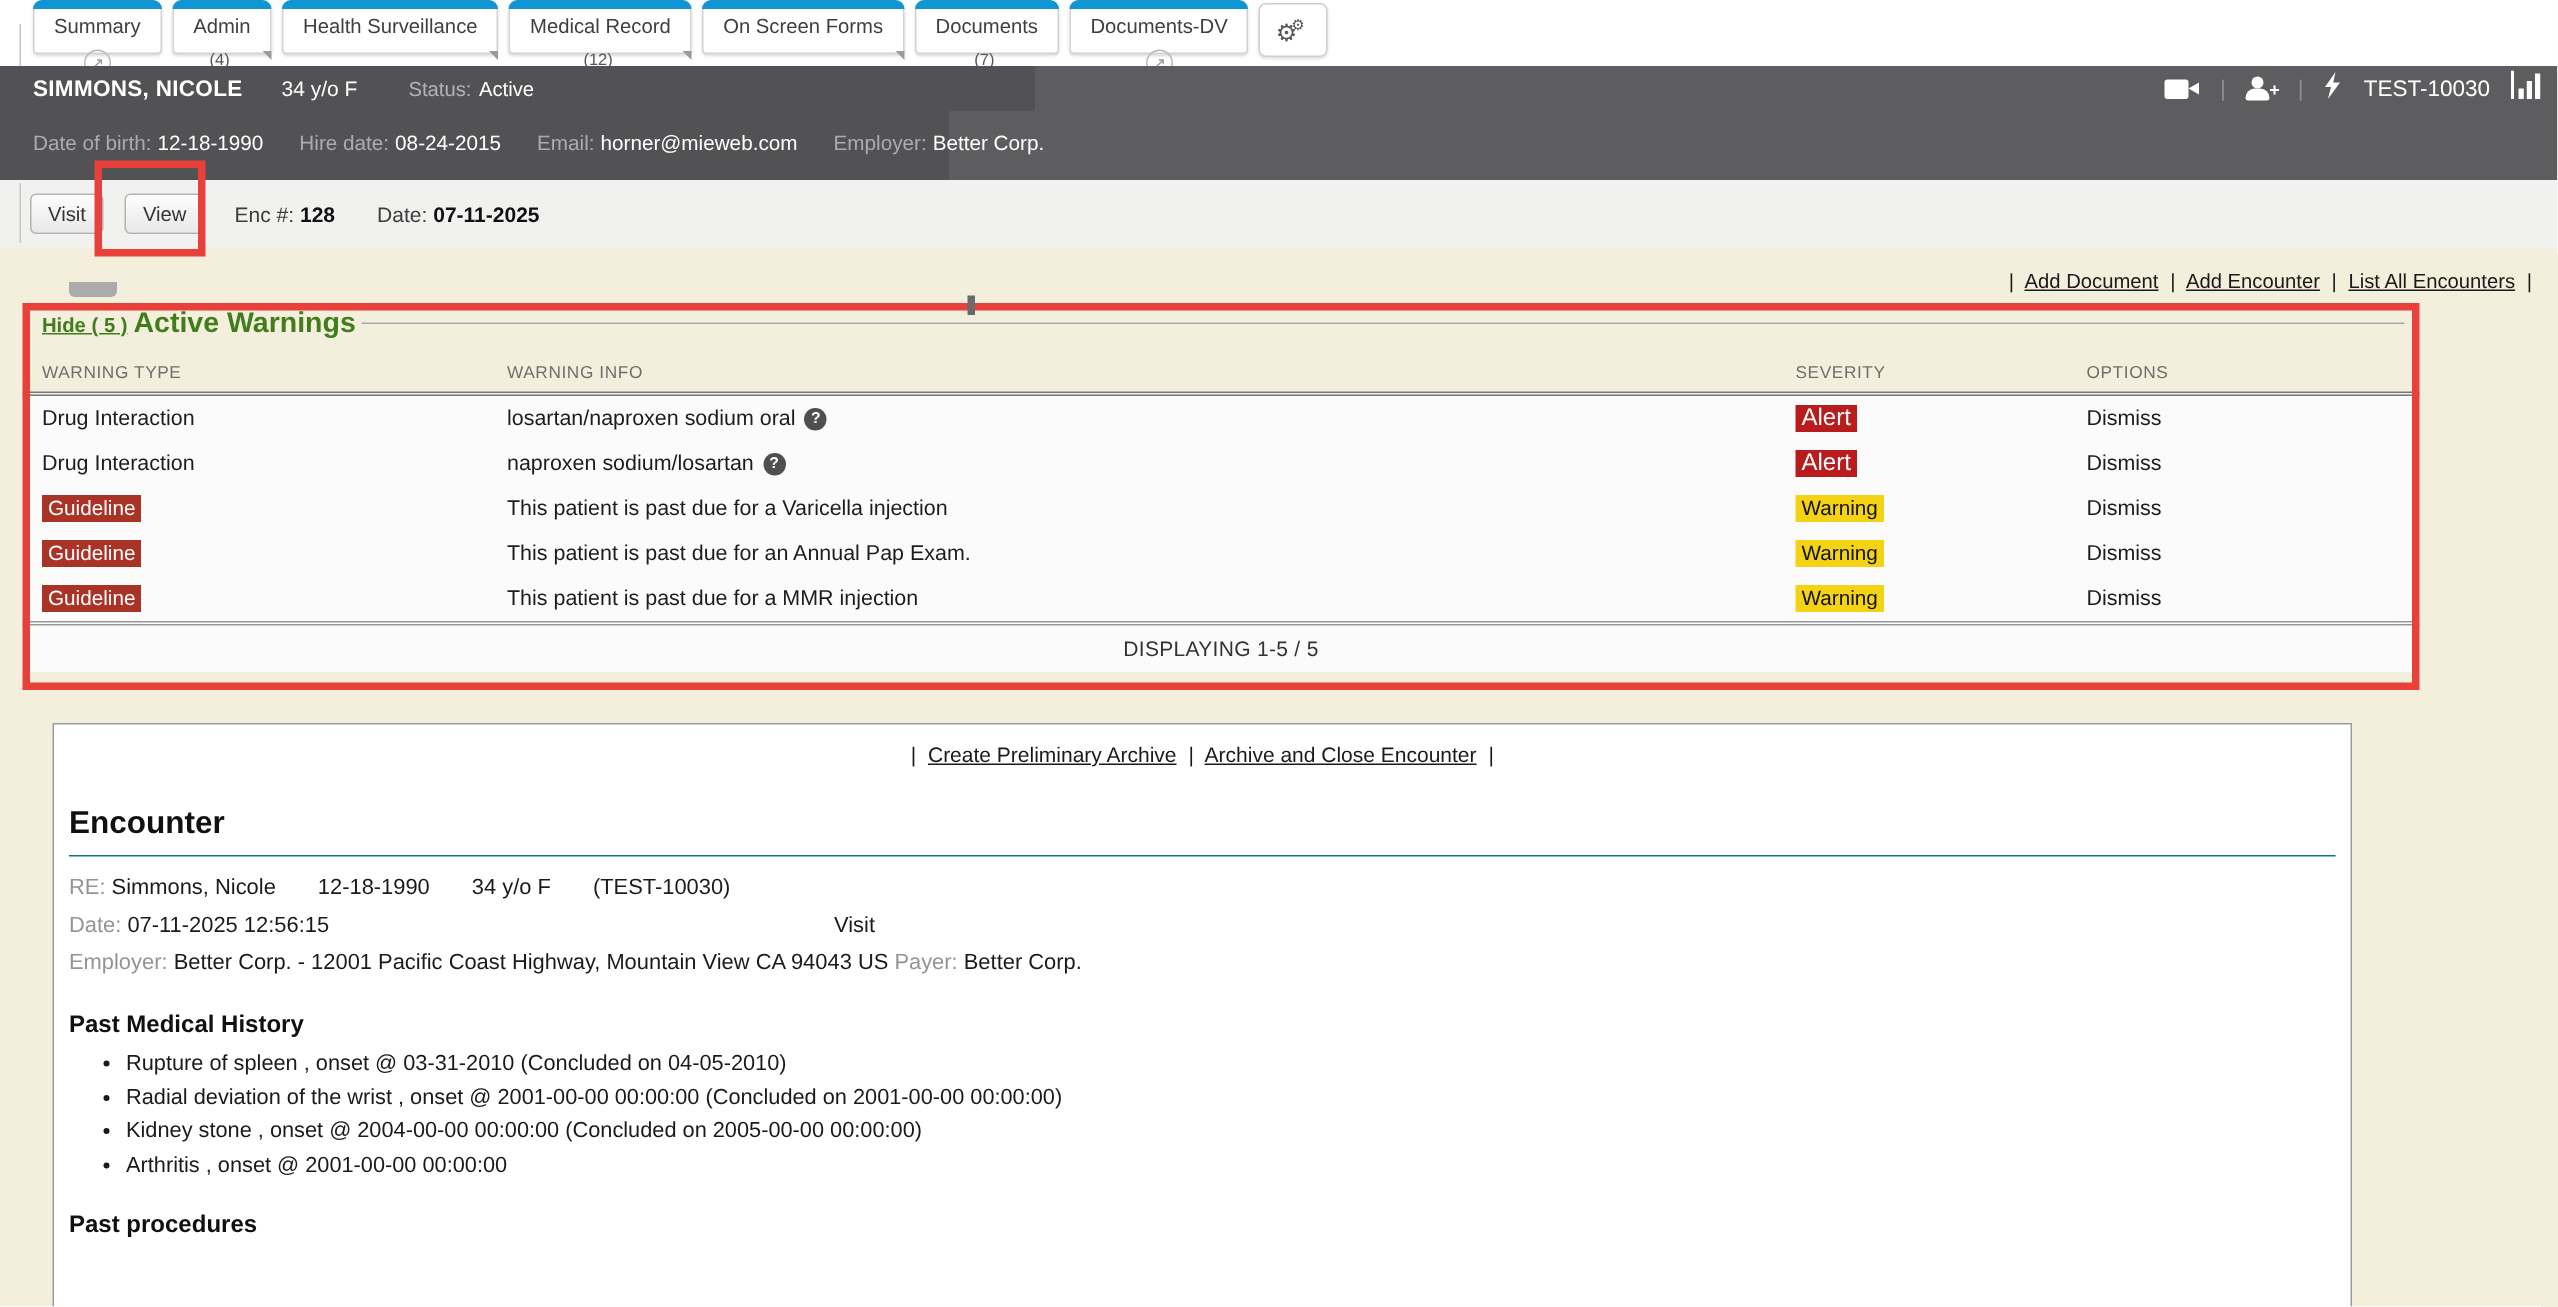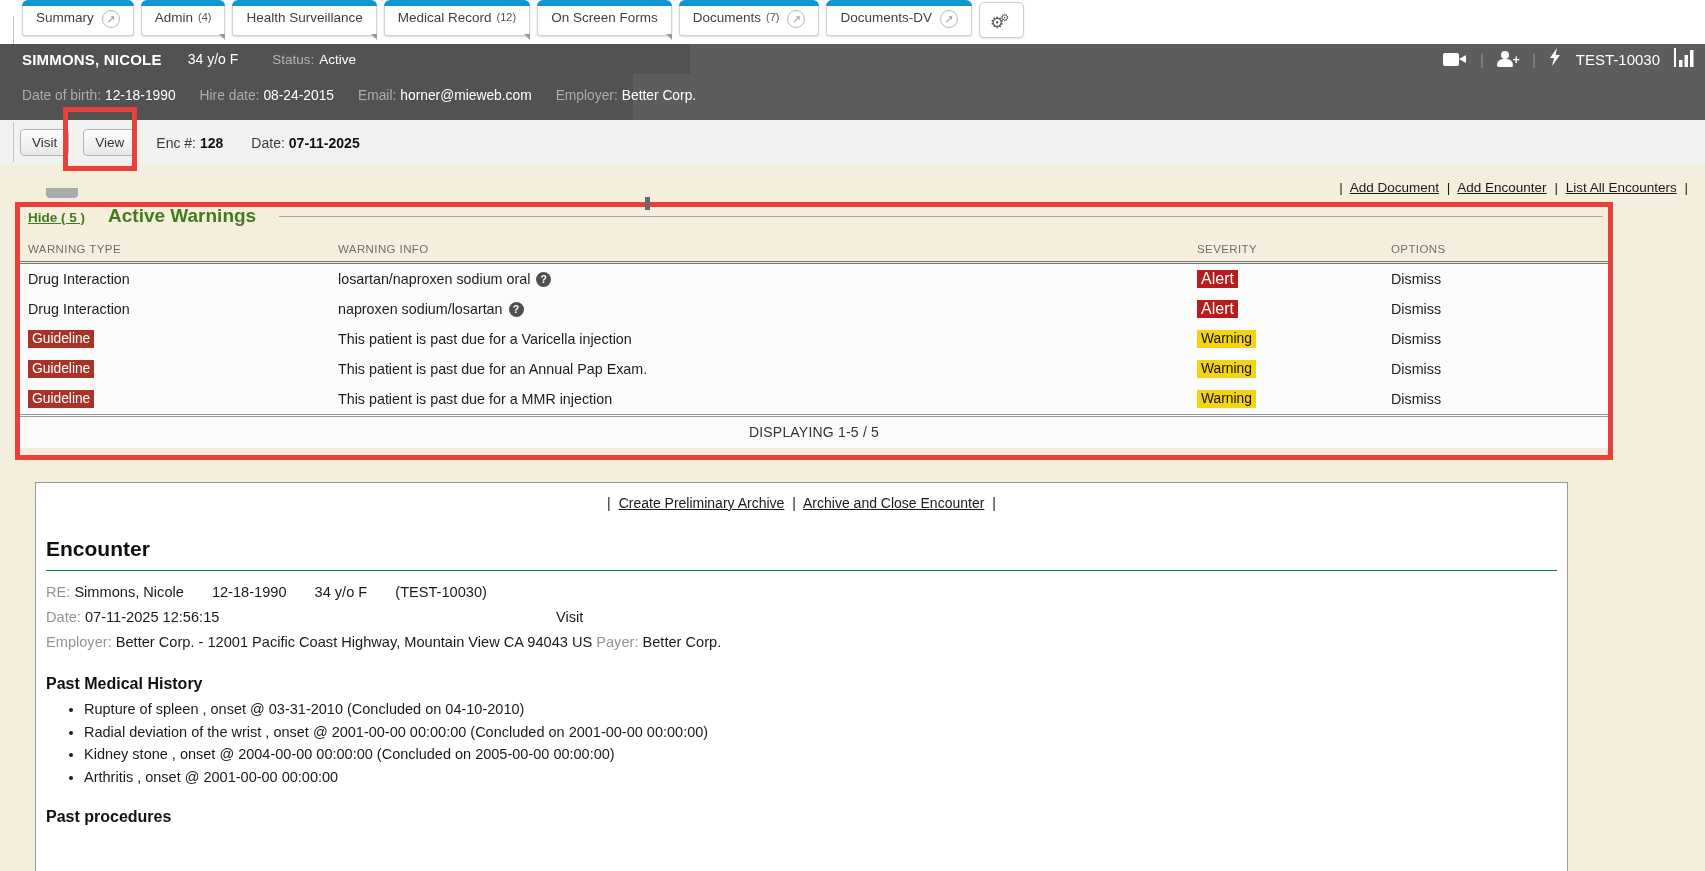--- a/index.html
+++ b/index.html
@@ -5,24 +5,24 @@
   * { margin:0; padding:0; box-sizing:border-box; }
   html,body { width:1705px; height:871px; background:#fff; overflow:hidden;
     font-family:"Liberation Sans","DejaVu Sans",sans-serif; }
   #page { position:relative; width:1705px; height:871px; overflow:hidden; background:#fff; }
 
   
   .tabbar { position:absolute; left:0; top:0; width:100%; height:44px; background:#fff;
     display:flex; align-items:flex-start; padding:0 0 0 22px; }
   .leftline { position:absolute; left:13px; top:16px; width:1px; height:28px; background:#c4c4c4; }
   .leftline2 { position:absolute; left:13px; top:122px; width:1px; height:40px; background:#c4c4c4; }
-  .tab { position:relative; display:inline-flex; align-items:flex-start; gap:8px; background:#fff;
+  .tab { position:relative; display:inline-flex; align-items:center; gap:8px; background:#fff;
     border:1px solid #d2d2d2; border-top:none; border-radius:7px 7px 3px 3px;
     padding:10px 13px 9px; margin-right:7px; height:36px;
-    box-shadow:0 1px 2px rgba(0,0,0,.15); cursor:pointer; }
+    box-shadow:0 1px 2px rgba(0,0,0,.15); cursor:pointer;flex-direction:column; }
   .tab::before { content:""; position:absolute; top:0; left:-1px; right:-1px; height:6px;
     background:#1096d3; border-radius:7px 7px 0 0; }
   .tab .tlabel { font-size:13.5px; color:#3f3f3f; white-space:nowrap; }
   .tab .tcount { font-size:11px; color:#555; margin-left:-3px; position:relative; top:1px; }
   .tab.fold::after { content:""; position:absolute; right:-1px; bottom:-5px; width:0; height:0;
     border-top:6px solid #9a9a9a; border-left:6px solid transparent; }
   .circ-arrow { width:18px; height:18px; border:1px solid #b9b9b9; border-radius:50%;
     display:inline-flex; align-items:center; justify-content:center;
     font-size:11px; color:#9a9a9a; flex:none; }
   .gear-btn { position:relative; height:36px; margin-top:2px; border:1px solid #cfcfcf; border-radius:5px;
@@ -73,21 +73,21 @@
   .encmeta + .encmeta { margin-left:28px; }
 
   
   .content { position:absolute; left:0; top:165px; width:100%; height:706px; background:#f4efdc; }
   .action-links { text-align:right; padding:15px 13px 0 0; font-size:13.5px; color:#1a1a1a; }
   .action-links a { color:#1a1a1a; text-decoration:underline; cursor:pointer; }
   .alsep { margin:0 4px; }
 
   
   .aw-panel { position:absolute; left:15px; top:203px; width:1598px; }
-  .aw-titlerow { display:flex; align-items:baseline; gap:23px; padding:2px 10px 0 13px; height:28px; }
+  .aw-titlerow { display:flex; align-items:baseline; gap:4px; padding:2px 10px 0 13px; height:28px; }
   .aw-hide { font-size:13.5px; font-weight:bold; color:#427d1d; text-decoration:underline; cursor:pointer; white-space:nowrap; }
   .aw-title { font-size:19px; font-weight:bold; color:#427d1d; white-space:nowrap; }
   .aw-rule { flex:1; height:1px; background:#a8a8a8; position:relative; top:-5px; }
   .aw-grid { display:grid; grid-template-columns:310px 859px 194px auto; padding-left:13px; }
   .aw-head { font-size:11.5px; color:#6e6e6e; letter-spacing:.4px; padding:12px 0 6px; }
   .aw-head.sortable { cursor:pointer; }
   .aw-headwrap { border-bottom:3px double #777; background:transparent; }
   .aw-body { background:#fbfbfc; }
   .aw-cell { font-size:14.3px; color:#1c1c1c; height:30px; display:flex; align-items:center; }
   .badge-alert { background:#b91c1c; color:#fff; padding:0 4px; line-height:18px; font-size:16px;text-align:right; }
@@ -327,21 +327,21 @@
         <span class="glbl">Employer:</span>
         <span>Better Corp. - 12001 Pacific Coast Highway, Mountain View CA 94043 US</span>
         <span class="glbl">Payer:</span>
         <span>Better Corp.</span>
       </div>
     </div>
 
 
     <div class="doc-h3">Past Medical History</div>
     <ul class="doc-ul">
-      <li>Rupture of spleen , onset @ 03-31-2010 (Concluded on 04-10-2010)</li>
+      <li>Rupture of spleen , onset @ 03-31-2010 (Concluded on 04-05-2010)</li>
       <li>Radial deviation of the wrist , onset @ 2001-00-00 00:00:00 (Concluded on 2001-00-00 00:00:00)</li>
       <li>Kidney stone , onset @ 2004-00-00 00:00:00 (Concluded on 2005-00-00 00:00:00)</li>
       <li>Arthritis , onset @ 2001-00-00 00:00:00</li>
     </ul>
 
     <div class="doc-h3" style="border-bottom:none;">Past procedures</div>
   </div>
 
   <div class="artifact-sliver"></div>
   <div class="artifact-tick"></div>

